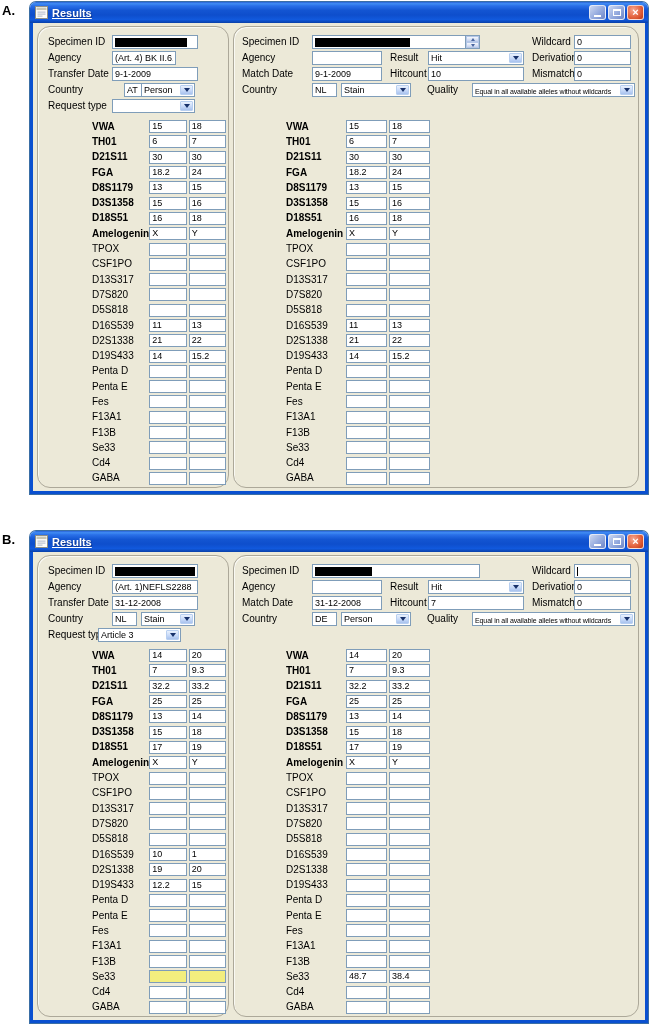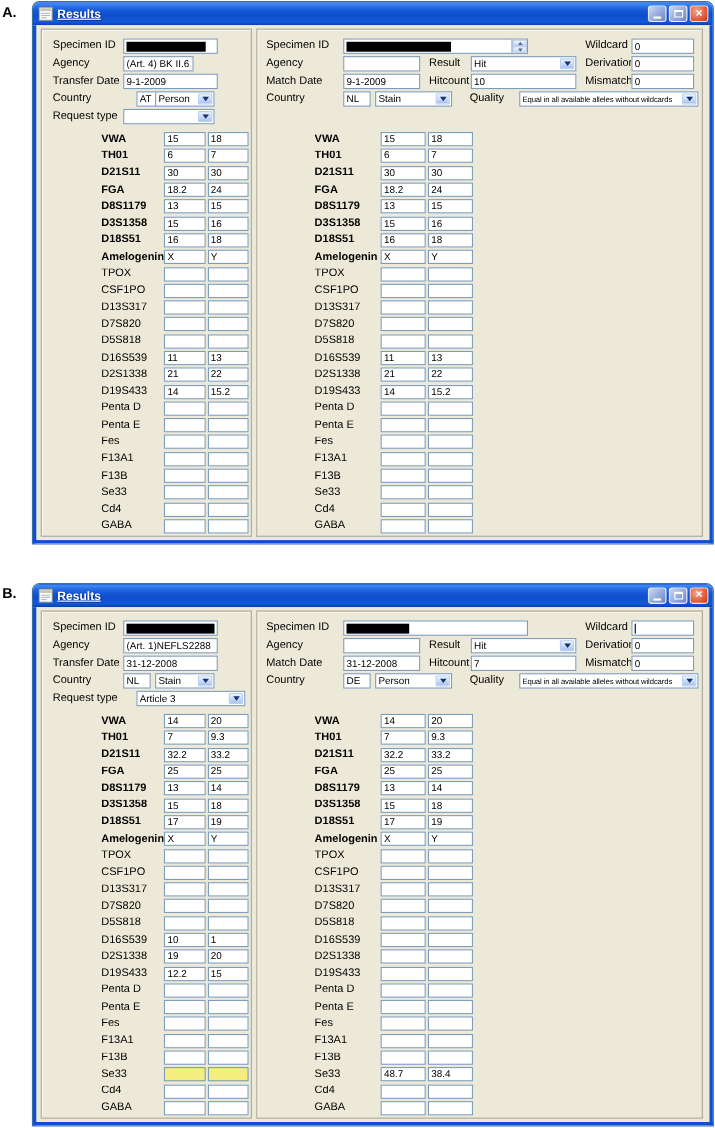--- a/index.html
+++ b/index.html
@@ -21,21 +21,21 @@
           box-sizing:border-box;display:flex;align-items:center;justify-content:center;cursor:pointer;}
   .btn-min,.btn-max{background:linear-gradient(135deg,#cdd8f0 0%,#93a9de 55%,#6e87c8 100%);}
   .btn-close{background:radial-gradient(circle at 35% 30%,#f6a78f 0%,#e4633f 55%,#c13c17 95%);}
   .glyph-min{width:7px;height:2px;background:#fff;margin-top:7px;}
   .glyph-max{width:8px;height:7px;border:1px solid #fff;border-top:2px solid #fff;box-sizing:border-box;}
   .glyph-close{color:#fff;font-size:11px;font-weight:bold;line-height:13px;}
   .client{position:relative;background:#ECE9D8;height:471px;box-sizing:border-box;
           border:3px solid #0A50D0;border-top:none;}
 
   
-  .group{position:absolute;border:1px solid #ACA899;border-radius:0;box-sizing:border-box;
+  .group{position:absolute;border:1px solid #ACA899;border-radius:13px;box-sizing:border-box;
          box-shadow:inset 1px 1px 0 rgba(255,255,255,.7);}
   .alabel{position:absolute;font-size:10px;line-height:10px;white-space:nowrap;}
 
   
   .tf{position:absolute;height:14px;background:#fff;border:1px solid #7F9DB9;box-sizing:border-box;
       display:flex;align-items:center;padding:0 2px;overflow:hidden;}
   .tftext{font-size:9px;line-height:11px;white-space:nowrap;overflow:hidden;}
   .redact{display:inline-block;height:9px;background:#000;}
   .caret{display:inline-block;width:1px;height:9px;background:#000;}
   .combo{position:absolute;height:14px;background:#fff;border:1px solid #7F9DB9;box-sizing:border-box;}
@@ -552,21 +552,21 @@
             <span class="tftext">NL</span>
           </div>
         <div class="combo" style="left:103px;top:56px;width:54px">
           <span class="ctext">Stain</span>
           <span class="cbtn">
               <span class="tri-dn"></span>
             </span>
         </div>
 
         <span class="alabel" style="left:10px;top:74px">Request type</span>
-        <div class="combo" style="left:86px;top:72px;width:99px">
+        <div class="combo" style="left:60px;top:72px;width:83px">
           <span class="ctext">Article 3</span>
           <span class="cbtn">
               <span class="tri-dn"></span>
             </span>
         </div>
 
         <div class="loci loci-left">
 
             <div class="lrow">
               <span class="lname bold">VWA</span>

